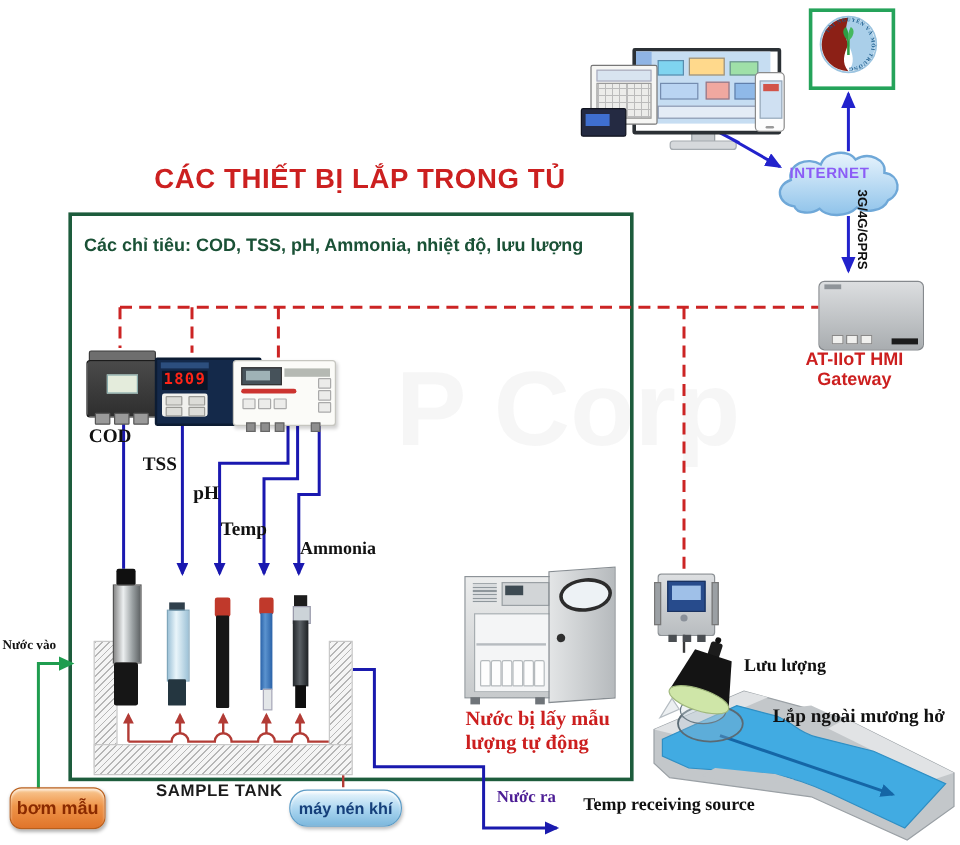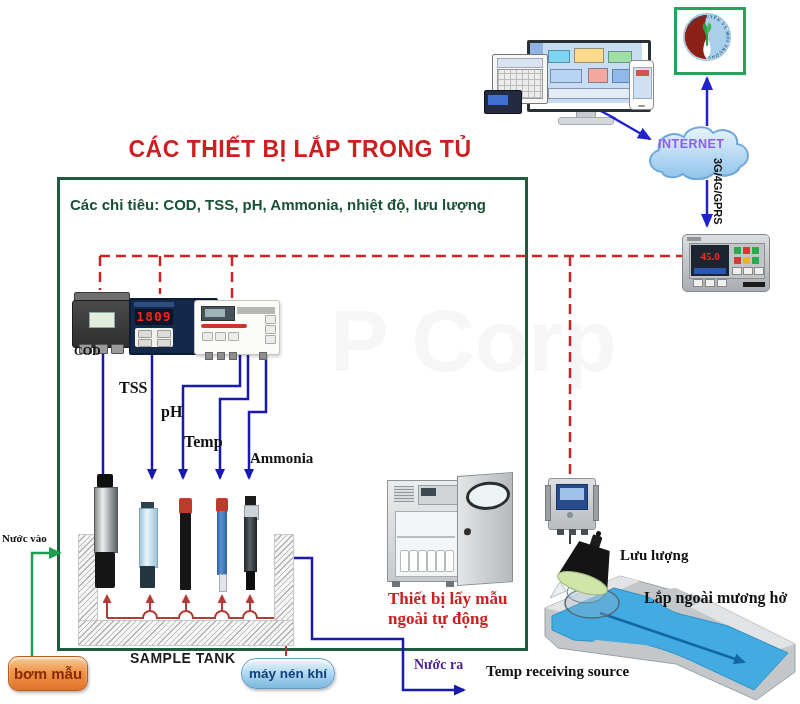--- a/index.html
+++ b/index.html
@@ -168,21 +168,21 @@
   
   .logo{left:674px;top:7px;width:66px;height:62px;background:#fff;border:3px solid #25a35a;z-index:10;}
 
   .inlet-lbl{left:2px;top:532px;font-size:11px;z-index:20;}
   .outlet-lbl{left:414px;top:657px;font-size:14px;color:#4c1d95;z-index:20;}
   .recv-lbl{left:486px;top:663px;font-size:15px;z-index:20;}
   .tank-lbl{left:130px;top:650px;font-size:14px;letter-spacing:.5px;color:#1c1c1c;
     font-family:"Liberation Sans",sans-serif;z-index:20;}
   .flow-lbl{left:620px;top:547px;font-size:15px;z-index:20;}
   .chan-lbl{left:644px;top:589px;font-size:16px;z-index:20;}
-  .s-cod{left:74px;top:344px;font-size:12px;}
+  .s-cod{left:74px;top:355px;font-size:16px;}
   .s-tss{left:119px;top:379px;font-size:16px;}
   .s-ph{left:161px;top:403px;font-size:16px;}
   .s-temp{left:184px;top:433px;font-size:16px;}
   .s-amm{left:250px;top:450px;font-size:15px;}
 </style>
 </head>
 <body>
 
 <div class="canvas">
 
@@ -384,59 +384,46 @@
       </div>
       <div class="cab-foot" style="left:4px;"></div>
       <div class="cab-foot" style="left:58px;"></div>
     </div>
     <div class="cab-door">
       <div class="cab-window"></div>
       <div class="cab-knob"></div>
     </div>
   </div>
   <div class="abs sampler-label">
-    <div>Thiết bị lấy mẫu</div>
-    <div>ngoài tự động</div>
+    <div>Nước bị lấy mẫu</div>
+    <div>lượng tự động</div>
   </div>
 
   <div class="dev flow-ctrl">
     <div class="flow-tab" style="left:-4px;"></div>
     <div class="flow-tab" style="right:-4px;"></div>
     <div class="flow-screen">
       <div class="flow-screen-in"></div>
     </div>
     <div class="flow-dot" style="left:18px;top:33px;"></div>
     <div class="flow-nub" style="left:8px;"></div>
     <div class="flow-nub" style="left:20px;"></div>
     <div class="flow-nub" style="left:32px;"></div>
   </div>
   <div class="lbl flow-lbl">Lưu lượng</div>
   <div class="lbl chan-lbl">Lắp ngoài mương hở</div>
 
   <div class="dev gw">
     <div class="gw-tag"></div>
-    <div class="gw-screen">
-      <div class="gw-left">45.0
-        <div class="gw-bluebar"></div>
-      </div>
-      <div class="gw-cell" style="left:44px;top:3px;background:#2eaa4e;"></div>
-      <div class="gw-cell" style="left:53px;top:3px;background:#d43a2e;"></div>
-      <div class="gw-cell" style="left:62px;top:3px;background:#2eaa4e;"></div>
-      <div class="gw-cell" style="left:44px;top:13px;background:#d43a2e;"></div>
-      <div class="gw-cell" style="left:53px;top:13px;background:#e8b22c;"></div>
-      <div class="gw-cell" style="left:62px;top:13px;background:#2eaa4e;"></div>
-      <div class="gw-btn" style="left:42px;"></div>
-      <div class="gw-btn" style="left:53px;"></div>
-      <div class="gw-btn" style="left:64px;"></div>
-    </div>
     <div class="gw-btn" style="left:10px;bottom:4px;"></div>
     <div class="gw-btn" style="left:22px;bottom:4px;"></div>
     <div class="gw-btn" style="left:34px;bottom:4px;"></div>
     <div class="gw-bar"></div>
   </div>
+  <div class="abs gw-label serif">AT-IIoT HMI Gateway</div>
 
   <div class="abs internet-lbl serif">INTERNET</div>
   <div class="abs link-lbl serif">3G/4G/GPRS</div>
 
   <div class="dev mon">
     <div class="mon-screen">
       <div class="mon-side"></div>
       <div class="chip" style="left:18px;top:7px;width:20px;height:11px;background:#7fd4f0;"></div>
       <div class="chip" style="left:44px;top:5px;width:28px;height:13px;background:#ffd98c;"></div>
       <div class="chip" style="left:78px;top:8px;width:22px;height:10px;background:#9fe0a8;"></div>

